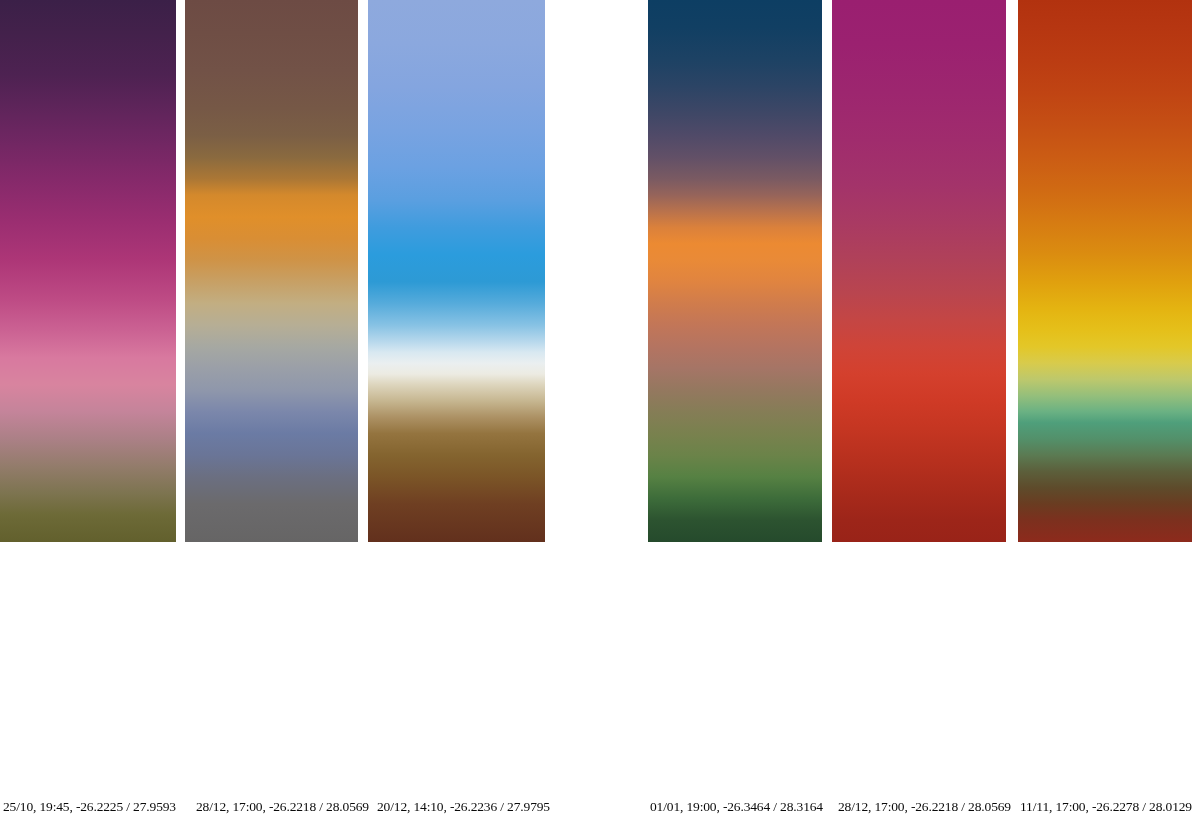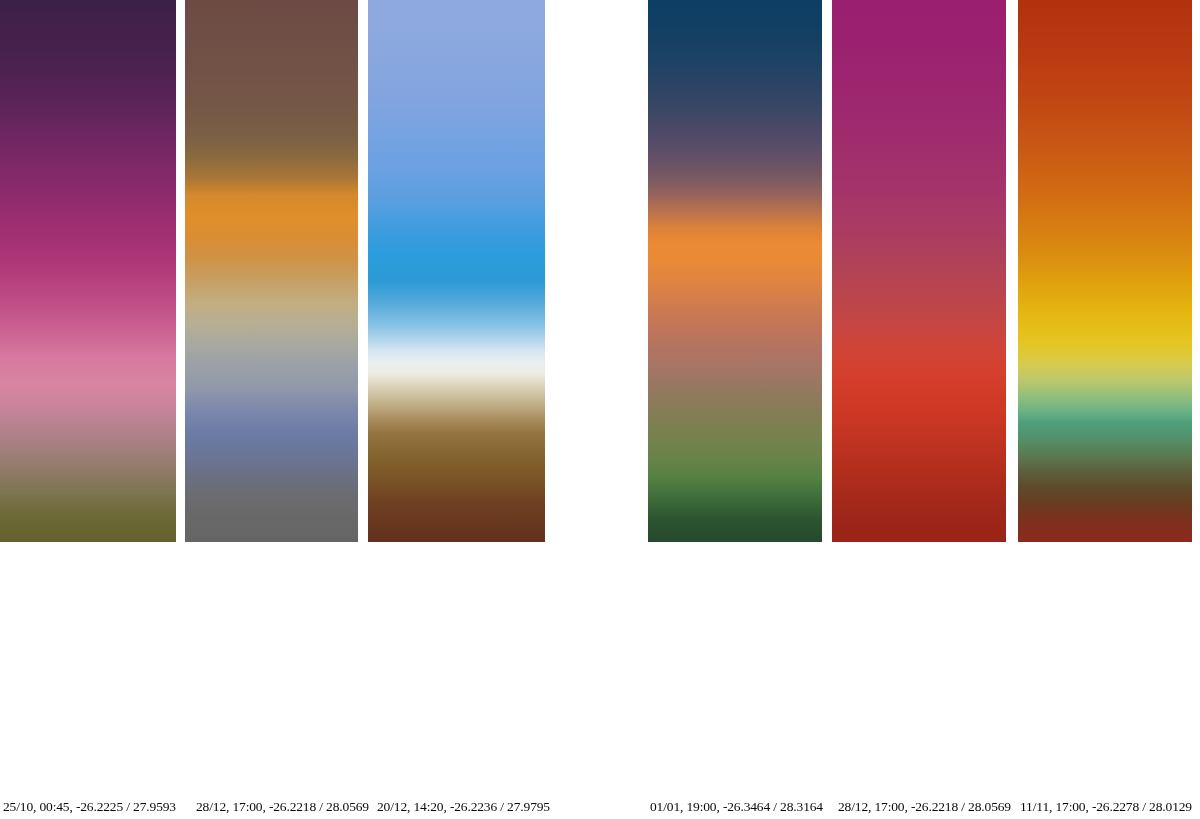--- a/index.html
+++ b/index.html
@@ -34,24 +34,24 @@
     white-space: nowrap;
     letter-spacing: -0.15px;
     line-height: 16px;
   }
 </style>
 </head>
 <body>
 
 <div id="stage" style="background: rgb(255, 255, 255); width: 1200px; height: 819px;">
     <div class="strip" style="left: 0px; top: 0px; width: 176px; height: 542px; background: linear-gradient(rgb(59, 32, 72) 0%, rgb(67, 33, 75) 6%, rgb(78, 34, 82) 14%, rgb(106, 38, 96) 24%, rgb(133, 41, 106) 33%, rgb(155, 46, 113) 41%, rgb(173, 54, 119) 48%, rgb(189, 74, 132) 55%, rgb(203, 98, 147) 61%, rgb(216, 121, 159) 66%, rgb(216, 132, 159) 71%, rgb(196, 132, 154) 76%, rgb(171, 128, 134) 81%, rgb(147, 124, 107) 86%, rgb(125, 116, 80) 91%, rgb(109, 106, 55) 95%, rgb(98, 96, 45) 100%);"></div>
-    <div class="caption" style="left: 3px; top: 799px;">25/10, 00:45, -26.2225 / 27.9593</div>
+    <div class="caption" style="left: 3px; top: 799px;">25/10, 19:45, -26.2225 / 27.9593</div>
     <div class="strip" style="left: 185px; top: 0px; width: 173px; height: 542px; background: linear-gradient(rgb(109, 75, 68) 0%, rgb(111, 78, 69) 6%, rgb(114, 82, 71) 13%, rgb(118, 88, 70) 20%, rgb(123, 95, 69) 25%, rgb(138, 106, 63) 29%, rgb(171, 119, 53) 33%, rgb(212, 137, 44) 36%, rgb(224, 143, 42) 40%, rgb(217, 142, 52) 44%, rgb(207, 147, 71) 48%, rgb(199, 160, 101) 52%, rgb(194, 174, 130) 56%, rgb(182, 174, 149) 60%, rgb(166, 168, 162) 64%, rgb(154, 159, 168) 68%, rgb(143, 151, 171) 72%, rgb(123, 135, 171) 76%, rgb(107, 123, 164) 80%, rgb(106, 117, 151) 84%, rgb(107, 111, 129) 88%, rgb(107, 106, 108) 93%, rgb(102, 101, 101) 100%);"></div>
     <div class="caption" style="left: 196px; top: 799px;">28/12, 17:00, -26.2218 / 28.0569</div>
     <div class="strip" style="left: 368px; top: 0px; width: 177px; height: 542px; background: linear-gradient(rgb(142, 169, 221) 0%, rgb(139, 168, 222) 8%, rgb(132, 165, 223) 16%, rgb(120, 163, 225) 24%, rgb(107, 161, 226) 31%, rgb(90, 159, 224) 37%, rgb(63, 156, 222) 42%, rgb(43, 156, 221) 47%, rgb(45, 154, 213) 52%, rgb(86, 171, 219) 56%, rgb(135, 194, 228) 60%, rgb(183, 216, 236) 63%, rgb(216, 232, 241) 65%, rgb(234, 239, 240) 67%, rgb(236, 235, 226) 69%, rgb(221, 213, 189) 71%, rgb(198, 182, 144) 74%, rgb(172, 145, 100) 77%, rgb(148, 116, 63) 80%, rgb(132, 100, 47) 84%, rgb(123, 85, 39) 88%, rgb(111, 63, 34) 93%, rgb(98, 48, 29) 100%);"></div>
-    <div class="caption" style="left: 377px; top: 799px;">20/12, 14:20, -26.2236 / 27.9795</div>
+    <div class="caption" style="left: 377px; top: 799px;">20/12, 14:10, -26.2236 / 27.9795</div>
     <div class="strip" style="left: 648px; top: 0px; width: 174px; height: 542px; background: linear-gradient(rgb(13, 62, 99) 0%, rgb(17, 63, 99) 5%, rgb(29, 66, 100) 11%, rgb(44, 68, 101) 16%, rgb(63, 71, 102) 21%, rgb(80, 74, 104) 25%, rgb(98, 80, 103) 29%, rgb(122, 90, 98) 33%, rgb(150, 100, 90) 36%, rgb(185, 114, 76) 39%, rgb(219, 129, 59) 42%, rgb(236, 138, 50) 45%, rgb(233, 138, 55) 48%, rgb(224, 132, 64) 52%, rgb(208, 124, 76) 56%, rgb(194, 118, 88) 60%, rgb(180, 116, 97) 64%, rgb(165, 117, 102) 68%, rgb(148, 120, 95) 72%, rgb(133, 125, 86) 76%, rgb(121, 129, 78) 80%, rgb(107, 131, 73) 84%, rgb(86, 129, 67) 88%, rgb(61, 108, 58) 92%, rgb(44, 83, 48) 96%, rgb(37, 74, 44) 100%);"></div>
     <div class="caption" style="left: 650px; top: 799px;">01/01, 19:00, -26.3464 / 28.3164</div>
     <div class="strip" style="left: 832px; top: 0px; width: 174px; height: 542px; background: linear-gradient(rgb(154, 31, 112) 0%, rgb(155, 33, 112) 8%, rgb(157, 38, 111) 17%, rgb(160, 44, 109) 26%, rgb(163, 51, 106) 34%, rgb(169, 58, 99) 41%, rgb(176, 65, 89) 48%, rgb(185, 69, 79) 54%, rgb(196, 70, 68) 59%, rgb(207, 68, 56) 64%, rgb(212, 64, 45) 69%, rgb(207, 58, 38) 74%, rgb(197, 54, 34) 79%, rgb(183, 48, 30) 85%, rgb(168, 42, 27) 91%, rgb(157, 37, 25) 96%, rgb(153, 35, 24) 100%);"></div>
     <div class="caption" style="left: 838px; top: 799px;">28/12, 17:00, -26.2218 / 28.0569</div>
     <div class="strip" style="left: 1018px; top: 0px; width: 174px; height: 542px; background: linear-gradient(rgb(178, 50, 15) 0%, rgb(182, 54, 17) 5%, rgb(187, 60, 18) 11%, rgb(192, 68, 19) 17%, rgb(197, 79, 20) 23%, rgb(203, 92, 20) 29%, rgb(208, 106, 19) 35%, rgb(214, 123, 18) 41%, rgb(219, 141, 16) 47%, rgb(224, 160, 14) 52%, rgb(228, 180, 17) 57%, rgb(229, 192, 26) 61%, rgb(227, 199, 40) 64%, rgb(216, 203, 76) 67%, rgb(189, 200, 108) 70%, rgb(149, 191, 123) 73%, rgb(106, 177, 131) 76%, rgb(79, 159, 123) 78%, rgb(83, 144, 106) 81%, rgb(91, 122, 82) 84%, rgb(92, 95, 59) 87%, rgb(94, 75, 43) 90%, rgb(106, 60, 33) 93%, rgb(124, 48, 30) 96%, rgb(141, 42, 28) 100%);"></div>
     <div class="caption" style="left: 1020px; top: 799px;">11/11, 17:00, -26.2278 / 28.0129</div>
   </div>
 
 </body></html>

